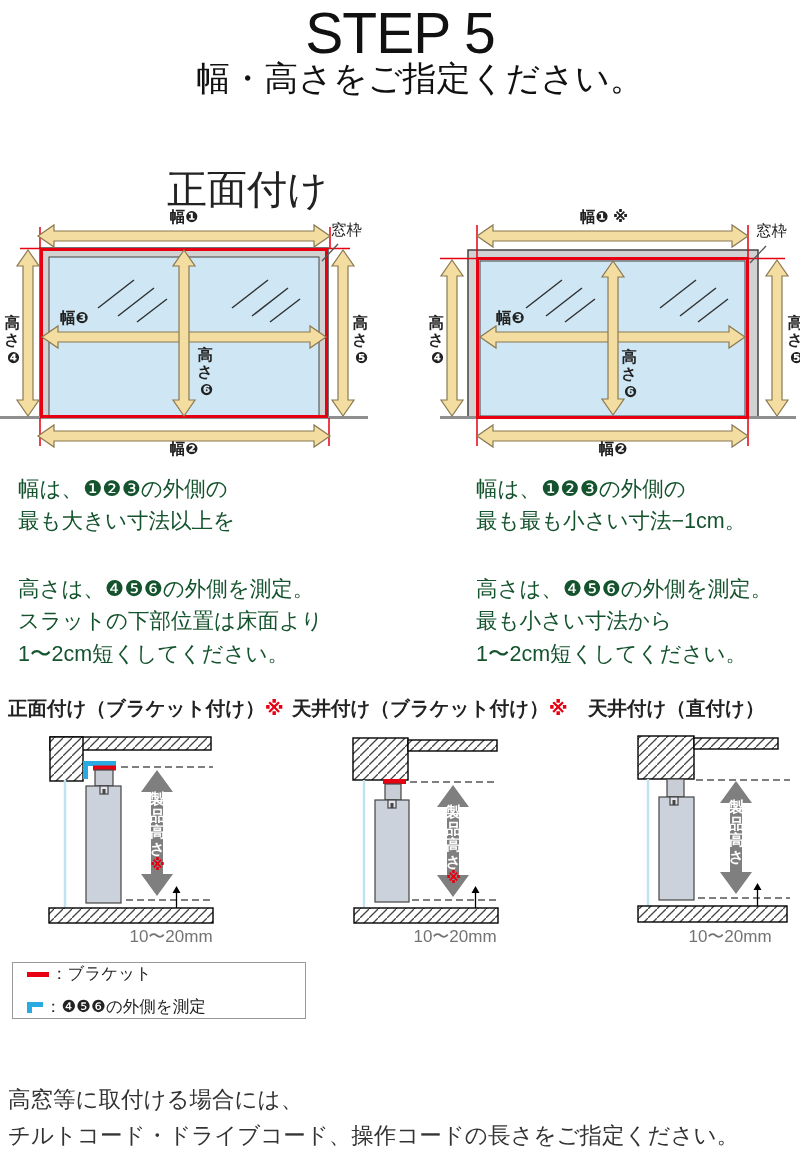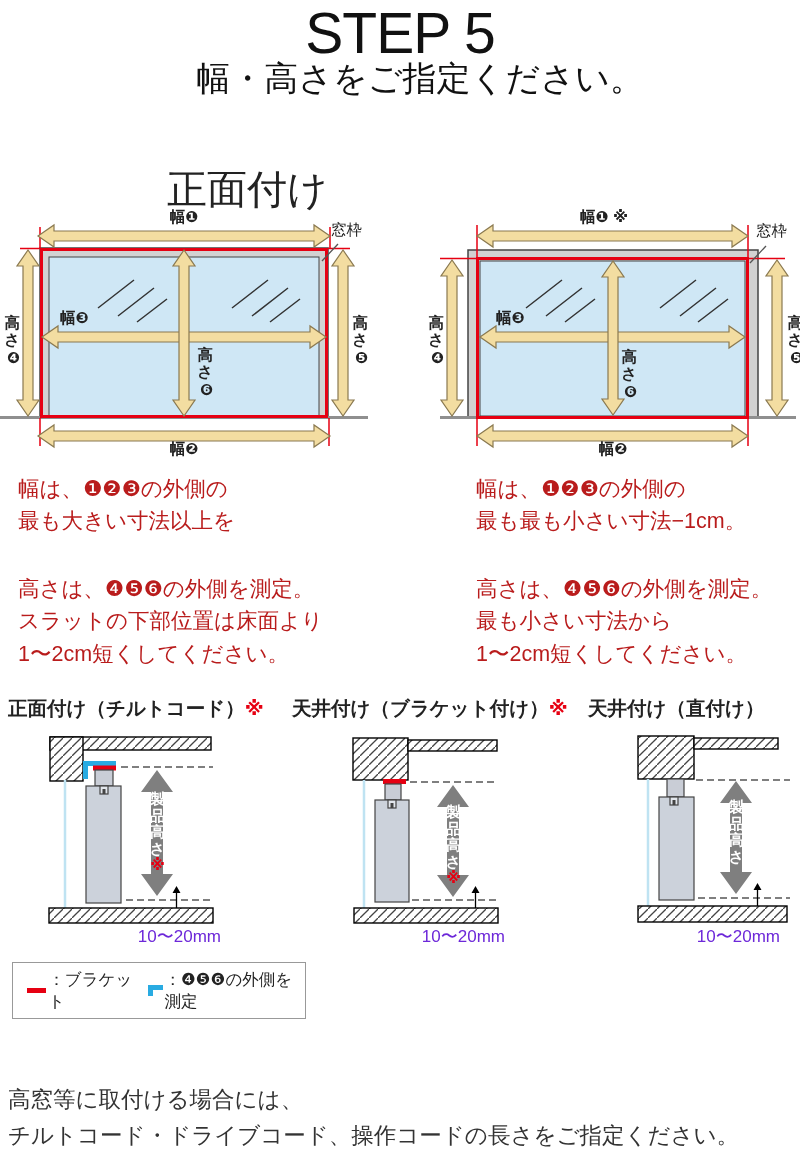--- a/index.html
+++ b/index.html
@@ -7,29 +7,29 @@
         font-family:"Liberation Sans","DejaVu Sans",sans-serif;color:#222;}
   #gfx{position:absolute;left:0;top:0;}
   .abs{position:absolute;}
   .center{text-align:center;}
   .step-title{left:0;top:0;width:800px;font-size:57px;font-weight:500;letter-spacing:-1px;color:#111;}
   .main-title{left:0;top:56px;width:800px;font-size:34px;font-weight:400;color:#111;padding-left:20px;}
   .sub-title{left:0;top:102px;width:800px;font-size:20px;font-weight:400;color:#222;}
   .sec-title{font-size:40px;font-weight:400;color:#222;width:300px;text-align:right;}
   .dlabel{font-size:15.5px;font-weight:600;color:#222;line-height:1.05;}
   .vlabel{width:17px;word-break:break-all;line-height:1.12;text-align:right;}
-  .note-text{font-size:21.5px;line-height:1.5;color:#b91c1c;white-space:pre-line;}
+  .note-text{font-size:21.5px;line-height:1.5;color:#14532d;white-space:pre-line;}
   .mount-title{font-size:19.5px;font-weight:600;color:#222;}
   .mark-red{color:#e60012;font-weight:600;}
   .ph-label{font-size:15px;font-weight:600;color:#fff;width:17px;word-break:break-all;
             line-height:1.1;text-align:center;}
   .ph-label .mark-red{color:#e60012;}
-  .gap-label{font-size:17px;font-weight:500;color:#6d28d9;width:100px;text-align:right;}
+  .gap-label{font-size:17px;font-weight:500;color:#737373;width:100px;text-align:center;}
   .legend-box{left:12px;top:962px;width:294px;height:57px;border:1.5px solid #999;
-              display:flex;justify-content:center;gap:11px;padding-left:14px;box-sizing:border-box;}
+              display:flex;flex-direction:column;justify-content:center;gap:11px;padding-left:14px;box-sizing:border-box;}
   .legend-row{display:flex;align-items:center;font-size:16.5px;font-weight:500;color:#222;}
   .sw-red{width:22px;height:5px;background:#e60012;margin-right:2px;}
   .sw-blue{width:16px;height:11px;border-top:5px solid #29abe2;border-left:5px solid #29abe2;margin-right:2px;box-sizing:border-box;}
   .bracket-note{left:339px;top:976px;font-size:19px;font-weight:500;color:#f04848;}
   .footer-text{left:8px;top:1046px;font-size:22.5px;color:#333;line-height:1.58;white-space:pre-line;margin-top:36px;}
 </style>
 </head>
 <body>
 
 <div id="page">
@@ -155,21 +155,21 @@
 最も大きい寸法以上を</div>
   <div class="abs note-text" style="left:18px;top:573px;">高さは、❹❺❻の外側を測定。
 スラットの下部位置は床面より
 1〜2cm短くしてください。</div>
   <div class="abs note-text" style="left:476px;top:473px;">幅は、❶❷❸の外側の
 最も最も小さい寸法−1cm。</div>
   <div class="abs note-text" style="left:476px;top:573px;">高さは、❹❺❻の外側を測定。
 最も小さい寸法から
 1〜2cm短くしてください。</div>
 
-  <div class="abs mount-title" style="left:8px;top:695px;"><span>正面付け（チルトコード）</span><span class="mark-red">※</span></div>
+  <div class="abs mount-title" style="left:8px;top:695px;"><span>正面付け（ブラケット付け）</span><span class="mark-red">※</span></div>
   <div class="abs mount-title" style="left:292px;top:695px;"><span>天井付け（ブラケット付け）</span><span class="mark-red">※</span></div>
   <div class="abs mount-title" style="left:588px;top:695px;"><span>天井付け（直付け）</span><span class="mark-red"></span></div>
 
   <div class="abs ph-label" style="left:149px;top:791px;"><span>製品高さ</span><span class="mark-red">※</span></div>
   <div class="abs ph-label" style="left:445px;top:804px;"><span>製品高さ</span><span class="mark-red">※</span></div>
   <div class="abs ph-label" style="left:728px;top:799px;"><span>製品高さ</span><span class="mark-red"></span></div>
 
   <div class="abs gap-label" style="left:121px;top:925px;">10〜20mm</div>
   <div class="abs gap-label" style="left:405px;top:925px;">10〜20mm</div>
   <div class="abs gap-label" style="left:680px;top:925px;">10〜20mm</div>

